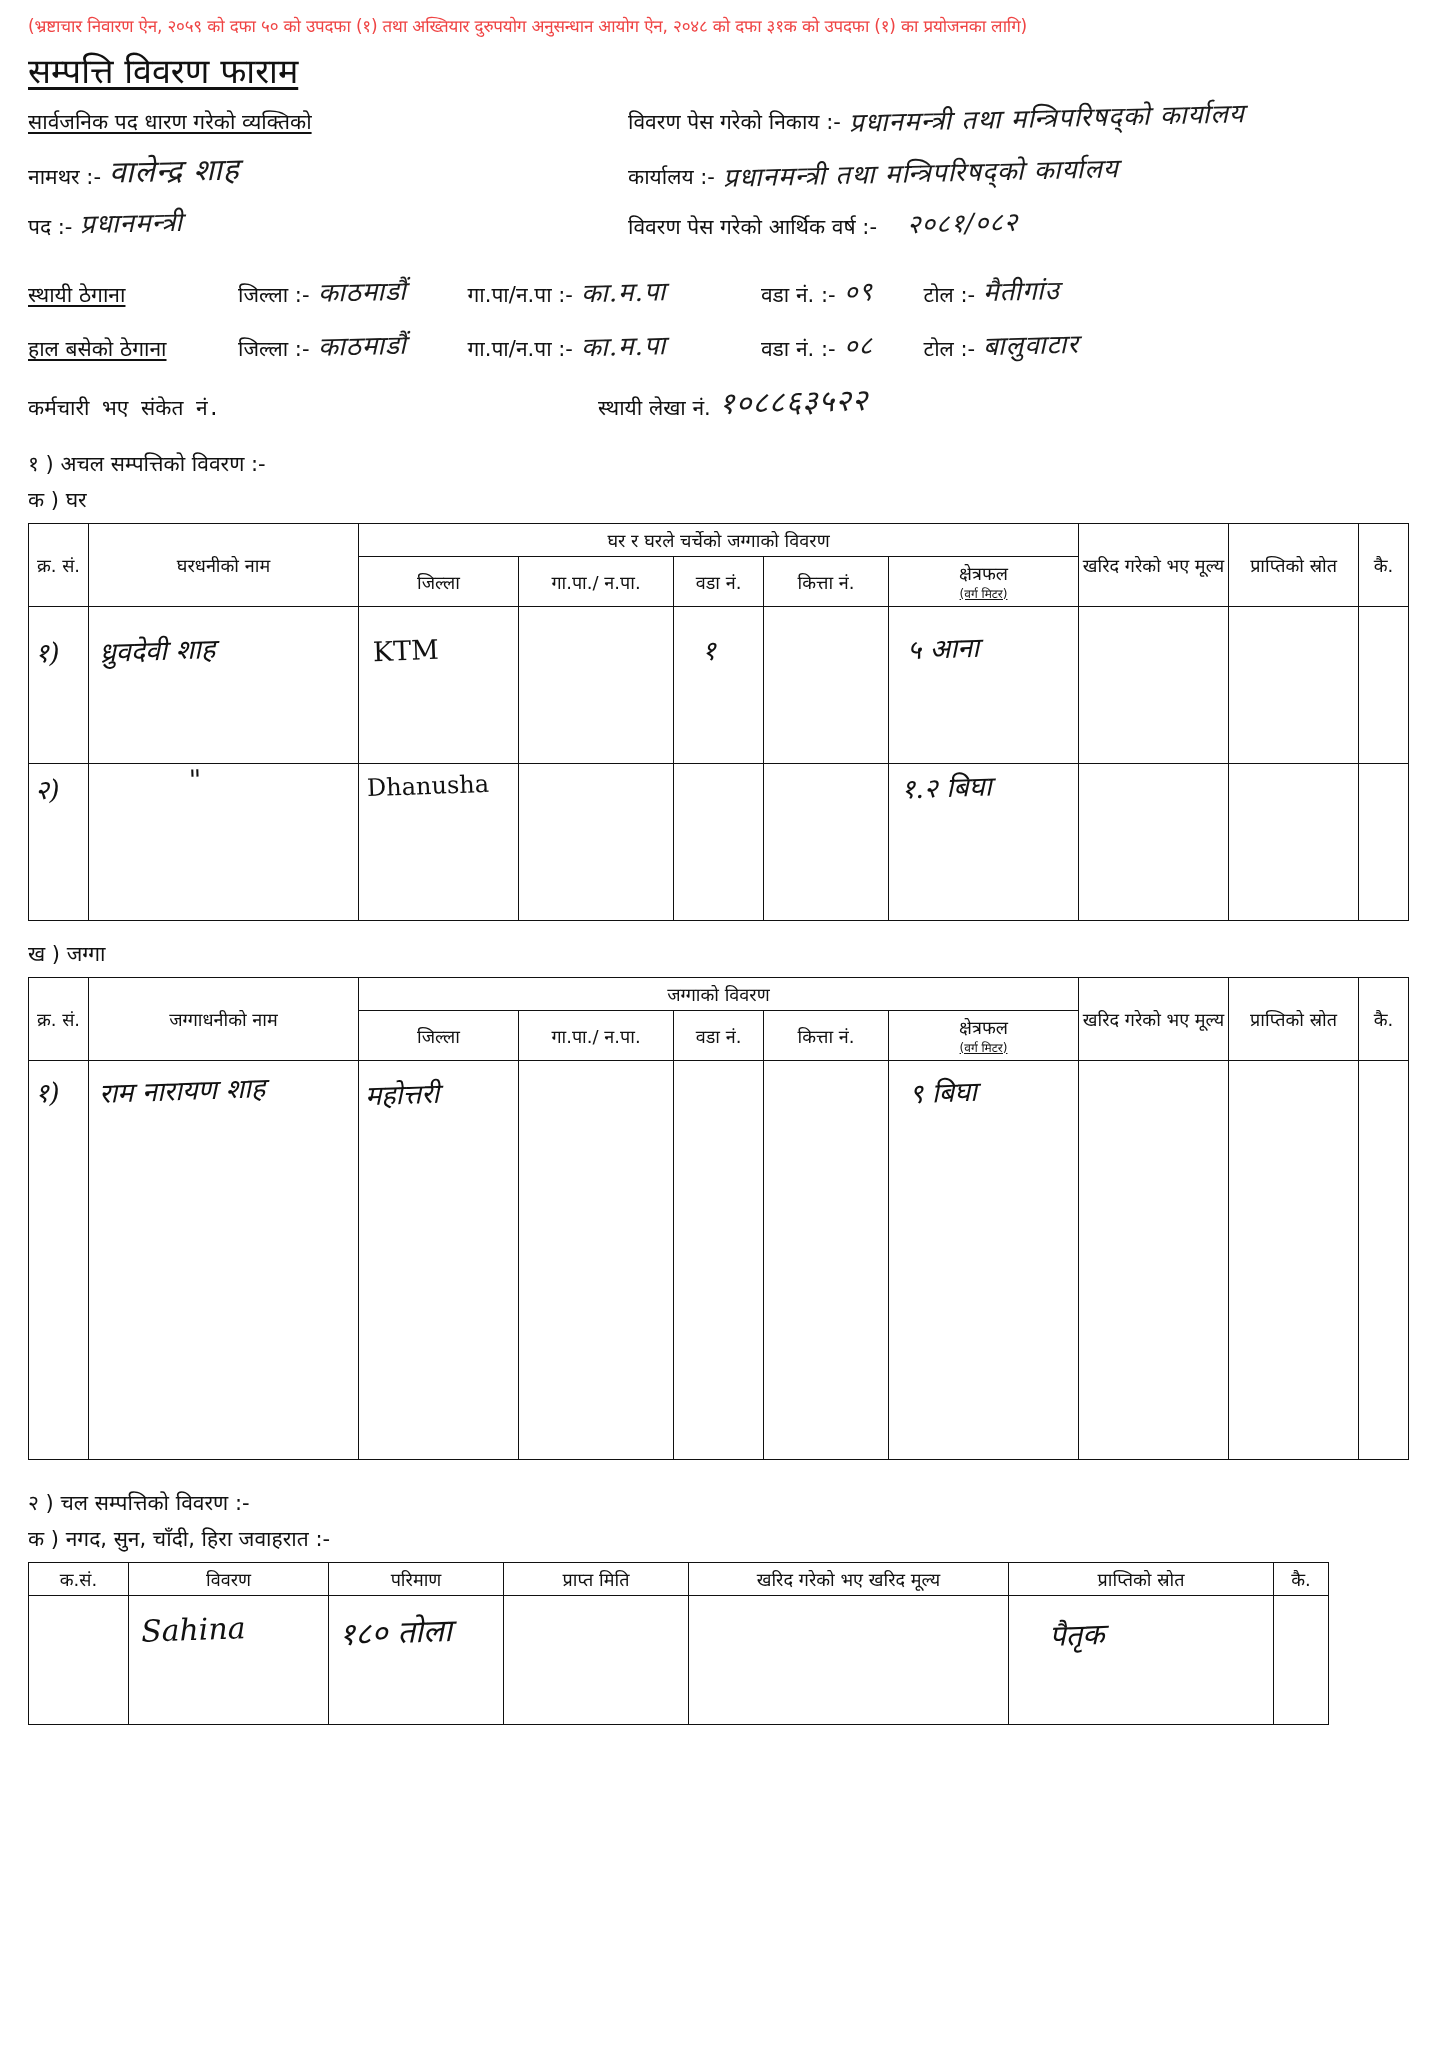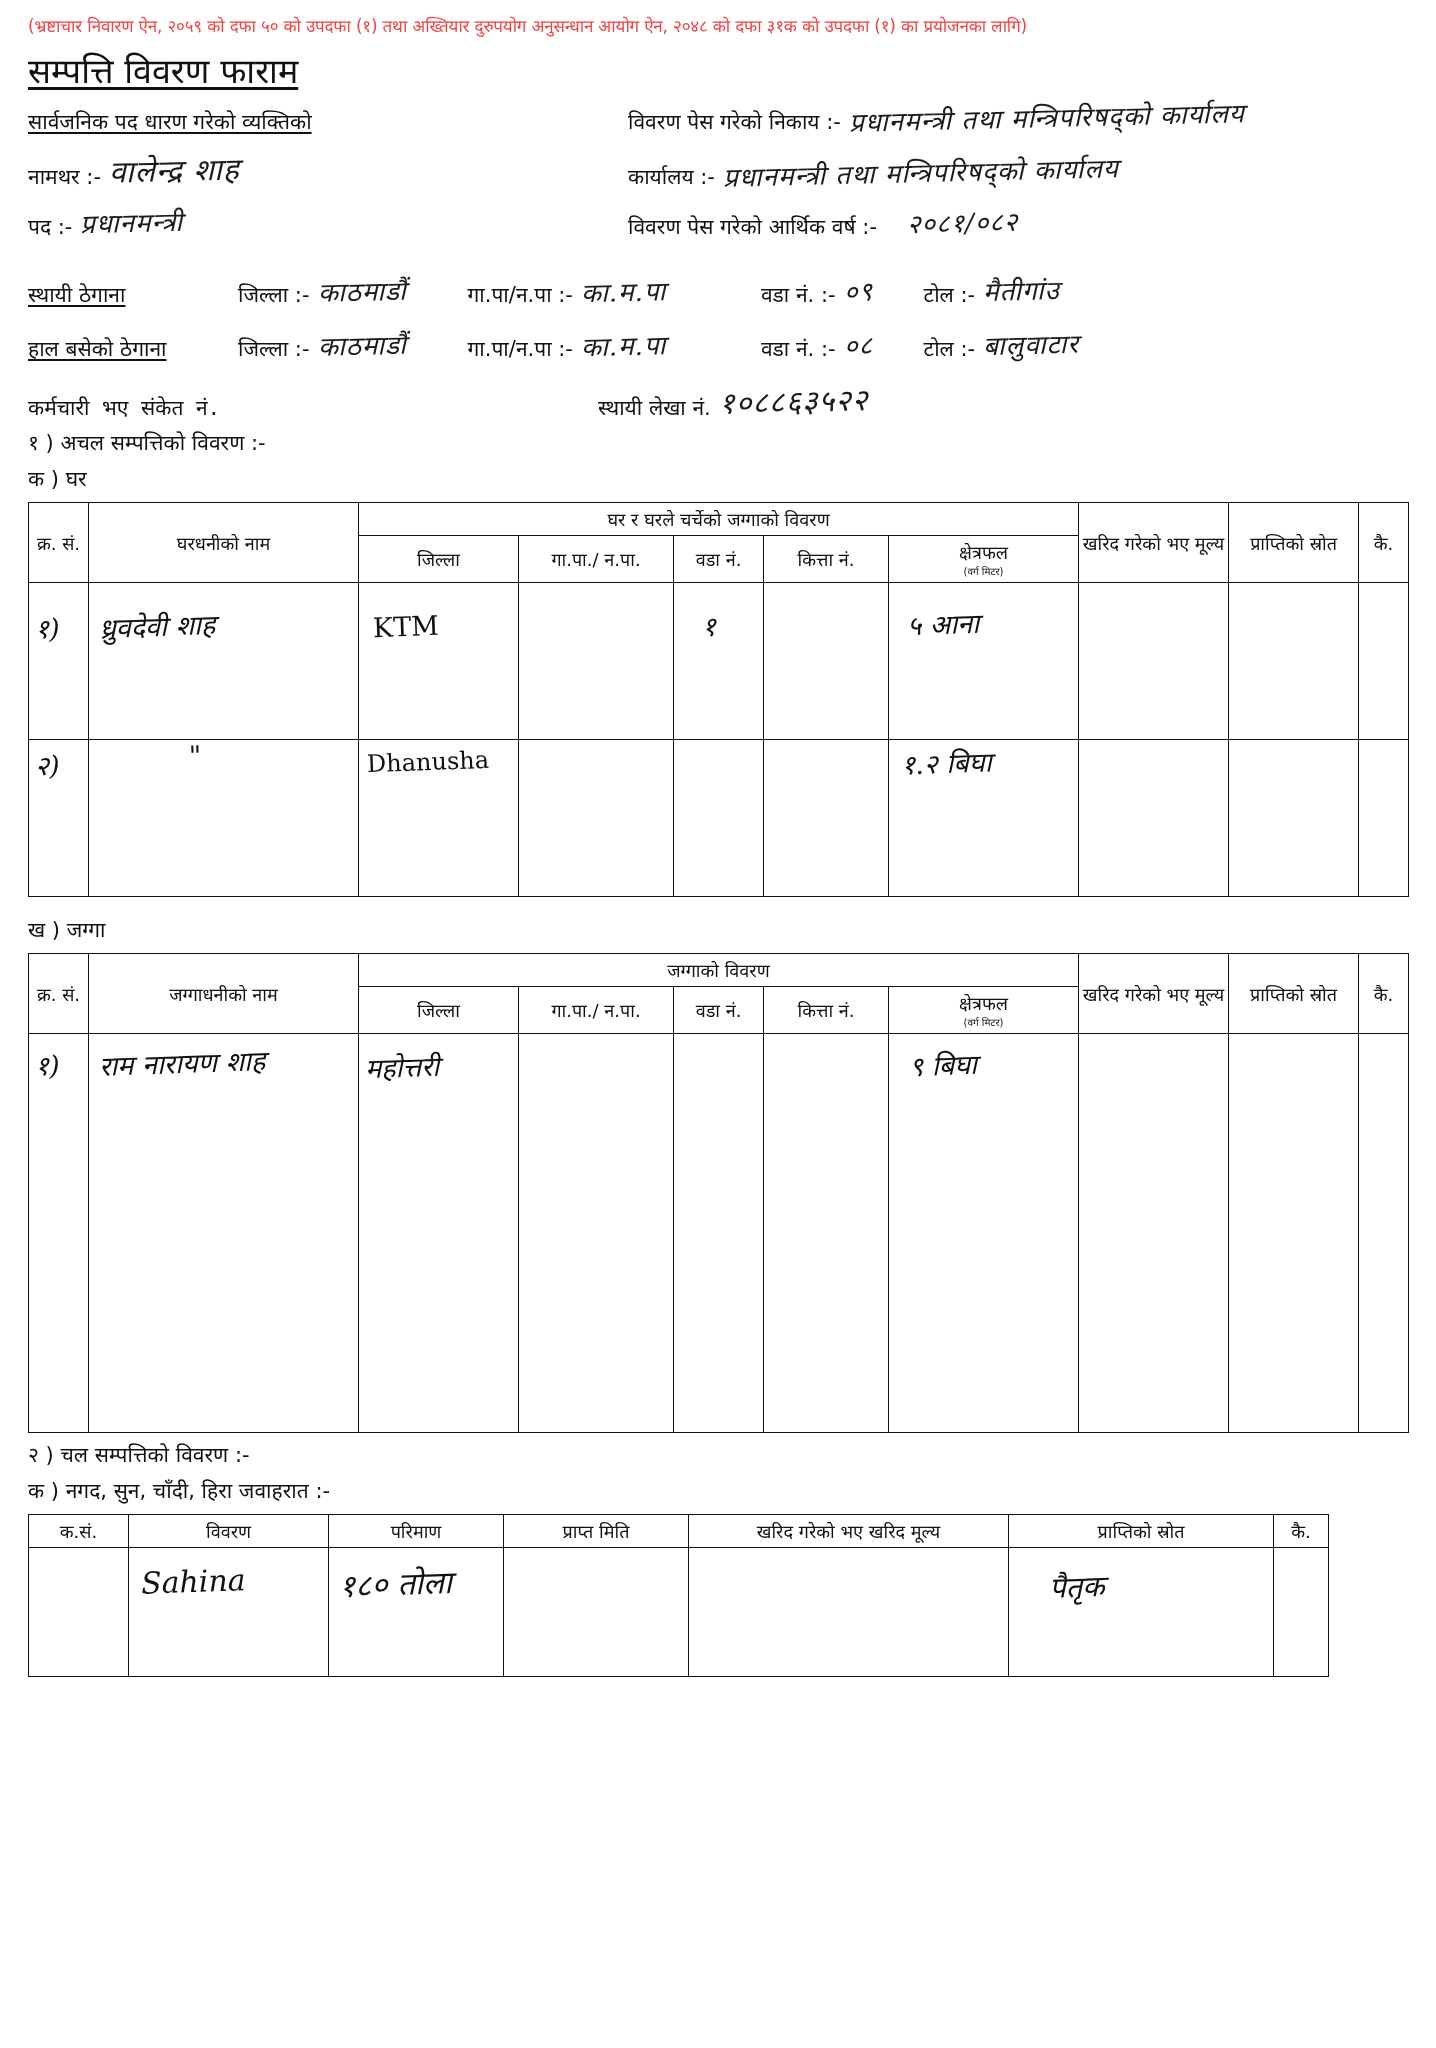--- a/index.html
+++ b/index.html
@@ -64,42 +64,42 @@
 
   .headgrid {
     position: relative;
     margin-top: 4px;
   }
   .col-left { width: 600px; }
   .col-right { flex: 1; }
 
   .sec {
     font-size: 21px;
-    margin-top: 7px;
+    margin-top: 28px;
   }
   .sub {
     font-size: 21px;
     margin-top: 8px;
   }
 
   table.tbl {
     border-collapse: collapse;
     width: 1168px;
     margin-top: 10px;
     table-layout: fixed;
   }
   table.tbl td, table.tbl th {
     border: 1.6px solid #111;
     font-size: 18px;
     font-weight: normal;
     text-align: center;
     vertical-align: middle;
     padding: 4px 3px;
   }
-  .cellsub { font-size: 10px; display: block; }
+  .cellsub { font-size: 12px; display: block; text-decoration: underline; }
   .datarow td { height: 148px; position: relative; }
   .tall td { height: 390px; }
   .hwcell {
     position: absolute;
     font-family: "DejaVu Serif", "Liberation Serif", serif;
     font-style: italic;
     font-size: 27px;
     white-space: nowrap;
     transform: rotate(-2deg);
   }

